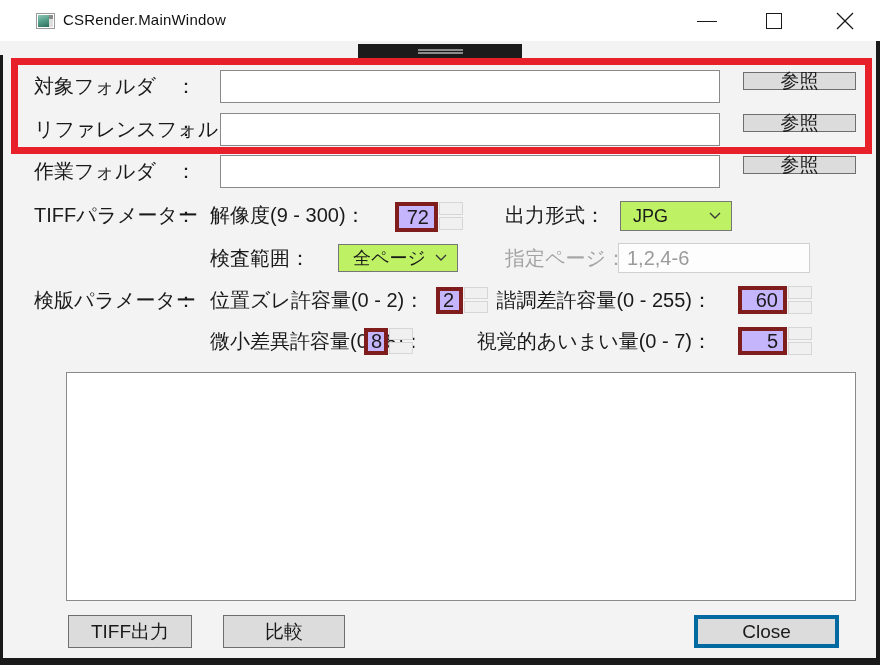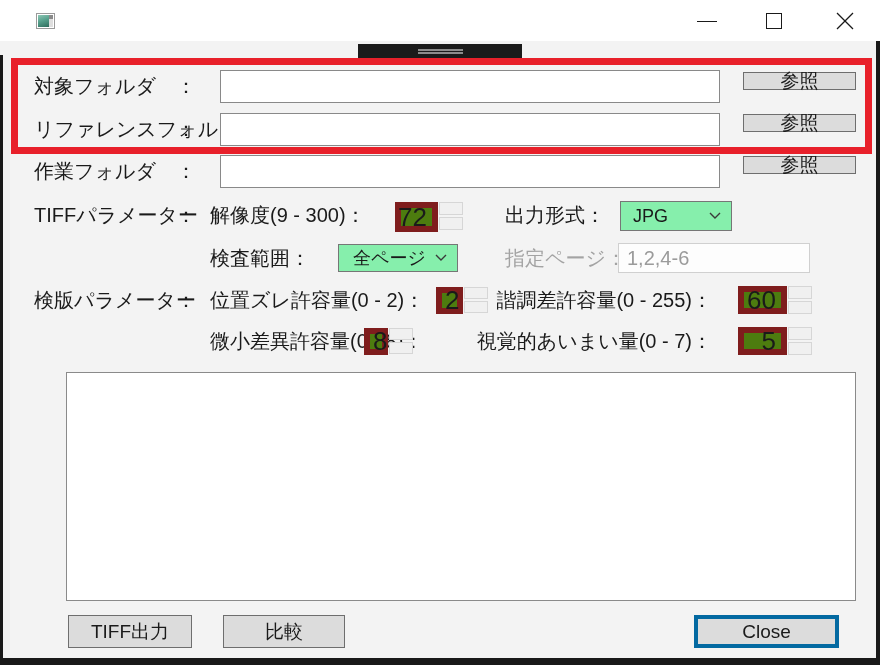--- a/index.html
+++ b/index.html
@@ -49,31 +49,31 @@
         font-size:20px; padding:0 8px; outline:none;
         font-family:"Liberation Sans","DejaVu Sans",sans-serif; }
   .tb-row { left:220px; width:500px; height:33px; }
   .tb-disabled { background:#fdfdfd; border:1px solid #d0d0d0; color:#9b9b9b; }
   .btn { position:absolute; background:#dcdcdc; border:1px solid #6e6e6e;
          display:flex; align-items:center; justify-content:center;
          font-size:19px; cursor:default; }
   .browse { left:743px; width:113px; height:18px; }
 
   
-  .spinbox { position:absolute; background:#4d7c0f; border:6px solid #7f1d1d;
-             font-size:26px; display:flex; align-items:center; }
+  .spinbox { position:absolute; background:#c4b5fd; border:4px solid #7f1d1d;
+             font-size:20px; display:flex; align-items:center; }
   .spin-right { justify-content:flex-end; padding-right:5px; }
   .spin-left  { justify-content:flex-start; padding-left:3px; }
   .spinbtns { position:absolute; width:24px; }
   .spinbtn { position:absolute; left:0; width:24px; height:13px;
              background:#f0f0f0; border:1px solid #d6d6d6; }
   .spinbtn.up { top:0; } .spinbtn.down { top:15px; }
 
   
-  .combo { position:absolute; background:#86efac; border:1px solid #767676;
+  .combo { position:absolute; background:#bef264; border:1px solid #767676;
            display:flex; align-items:center; font-size:18px; padding-left:12px; }
   .combo svg { position:absolute; right:10px; top:50%; transform:translateY(-50%); }
 
   
   .logbox { position:absolute; left:66px; top:372px; width:790px; height:229px;
             background:#ffffff; border:1px solid #8a8a8a; }
 
   
   .btn-bottom { top:615px; height:33px; }
   .btn-tiff    { left:68px;  width:124px; }
@@ -90,20 +90,21 @@
 <div class="edge edge-left"></div>
 <div class="edge edge-right"></div>
 <div class="edge edge-bottom"></div>
 
 <div class="titlebar">
   <div class="app-icon">
     <div class="pic"></div>
     <div class="strip"></div>
     <div class="notch"></div>
   </div>
+  <div class="title-text">CSRender.MainWindow</div>
   <div class="caption-btn btn-min">
     <div class="min-glyph"></div>
   </div>
   <div class="caption-btn btn-max">
     <div class="max-glyph"></div>
   </div>
   <div class="caption-btn btn-close">
     <svg width="18" height="18" viewBox="0 0 18 18">
       <line x1="1" y1="1" x2="17" y2="17" stroke="#1a1a1a" stroke-width="1.3"></line>
       <line x1="17" y1="1" x2="1" y2="17" stroke="#1a1a1a" stroke-width="1.3"></line>

